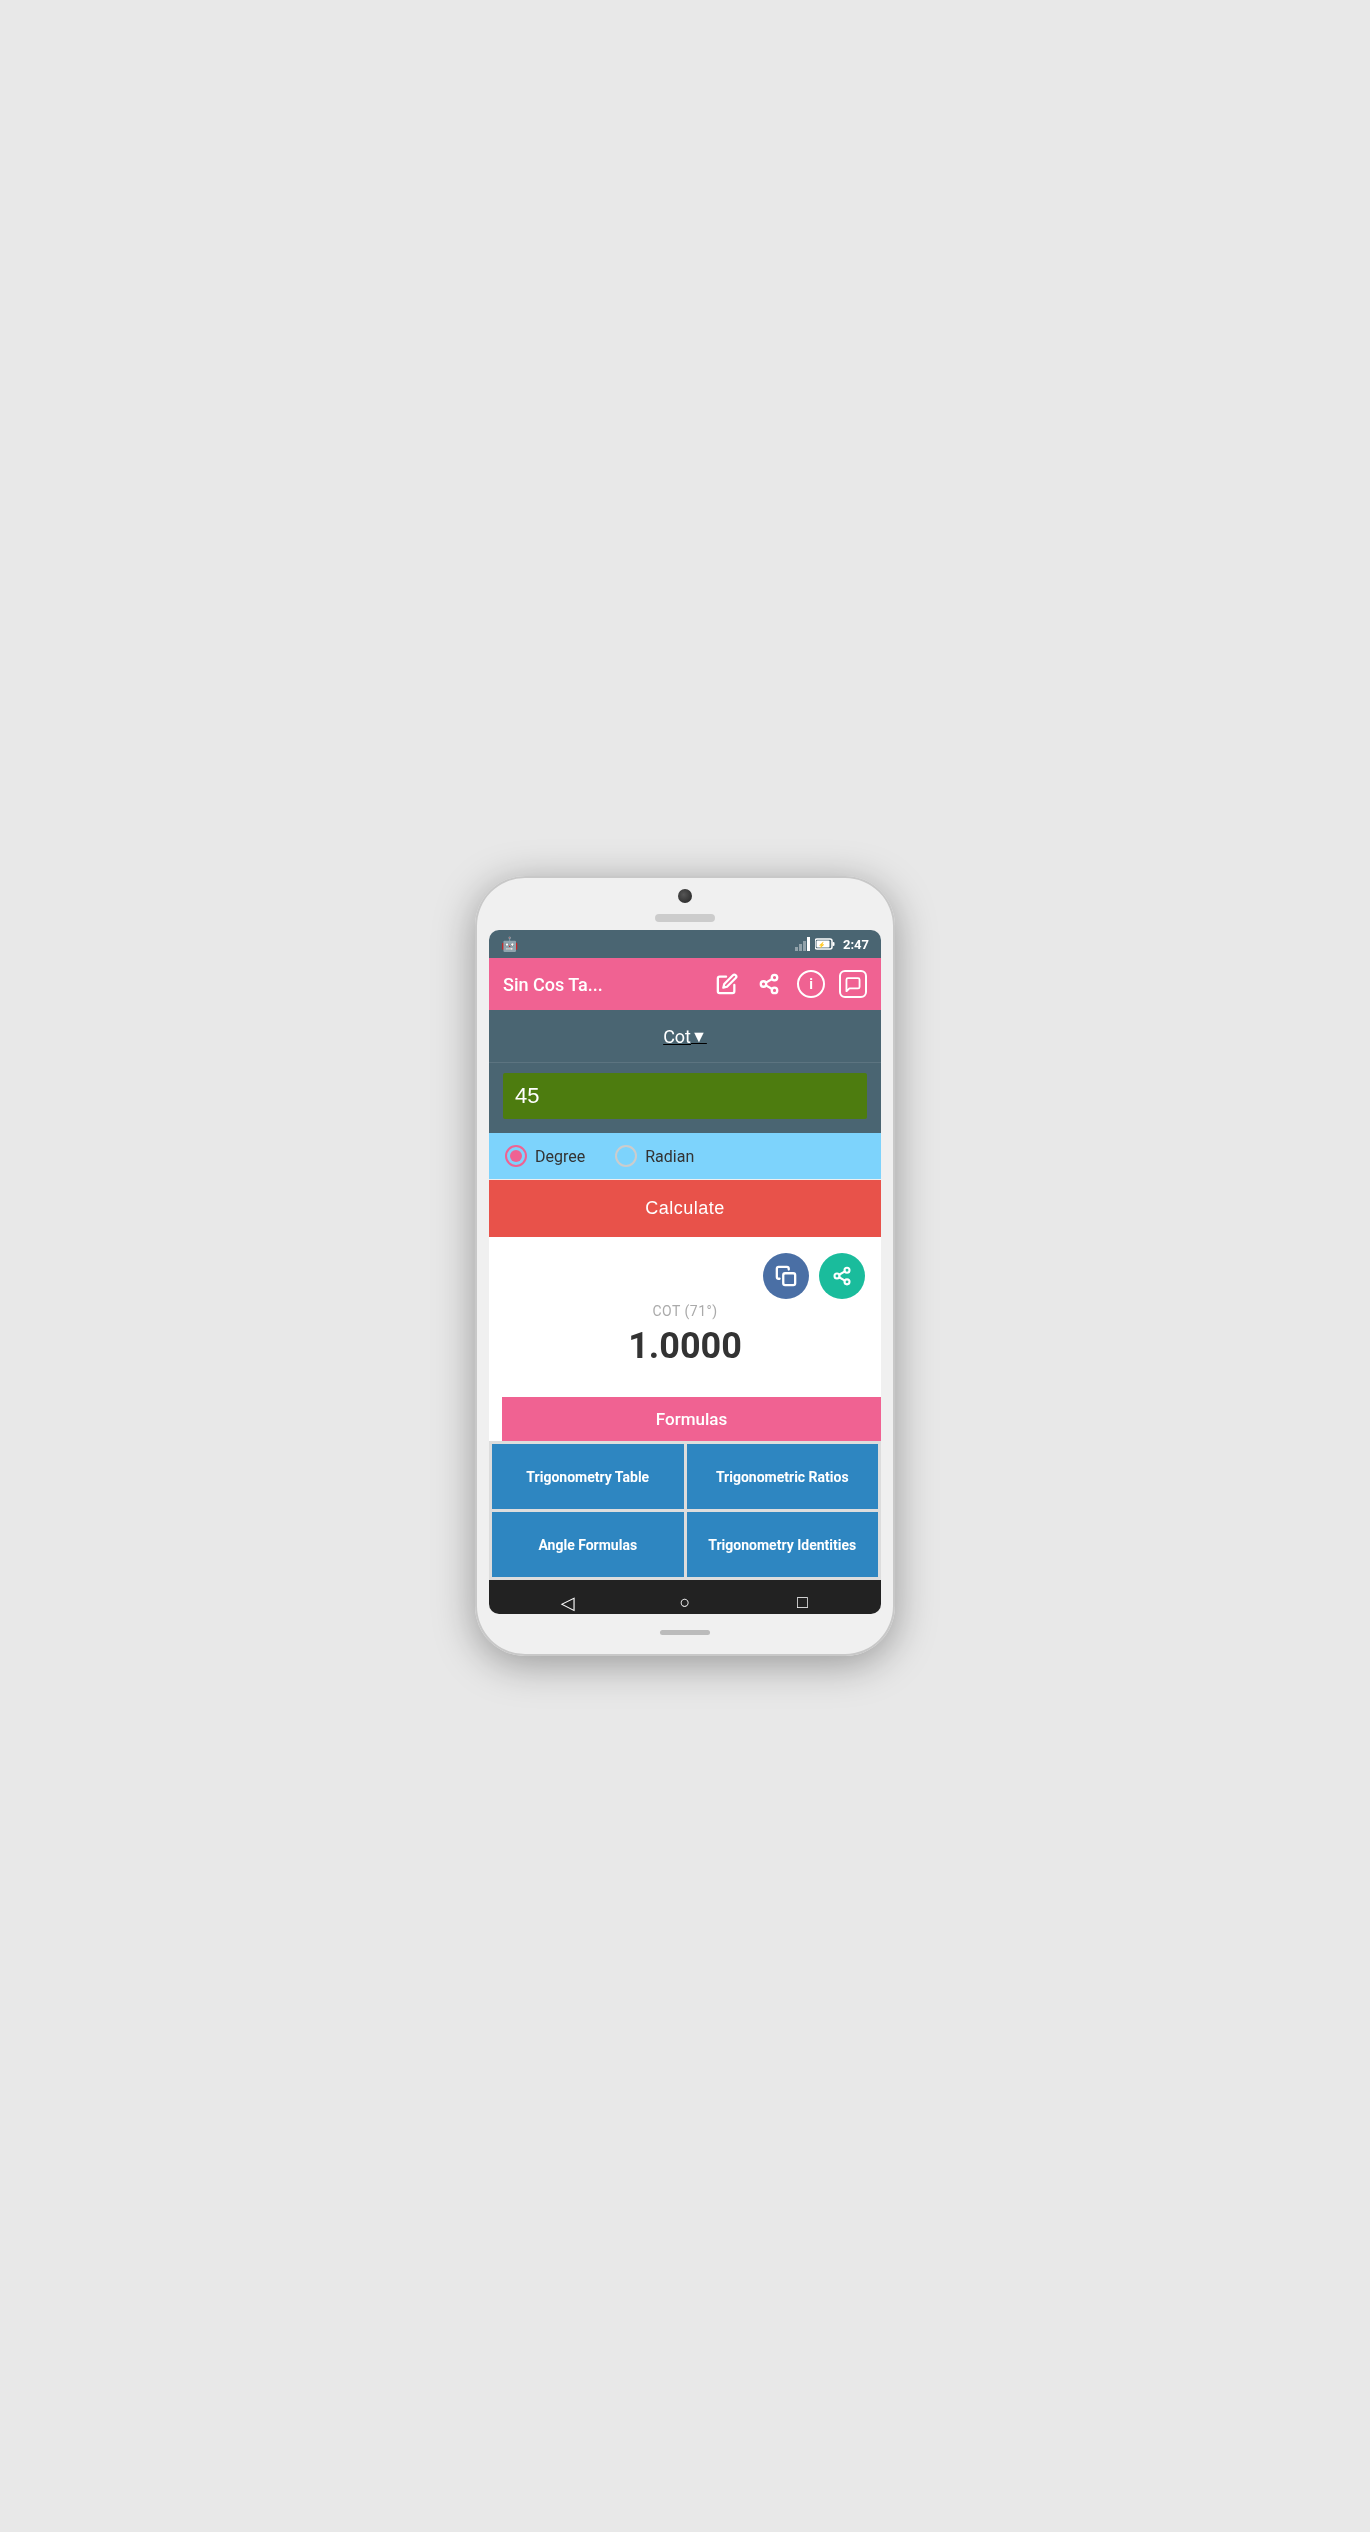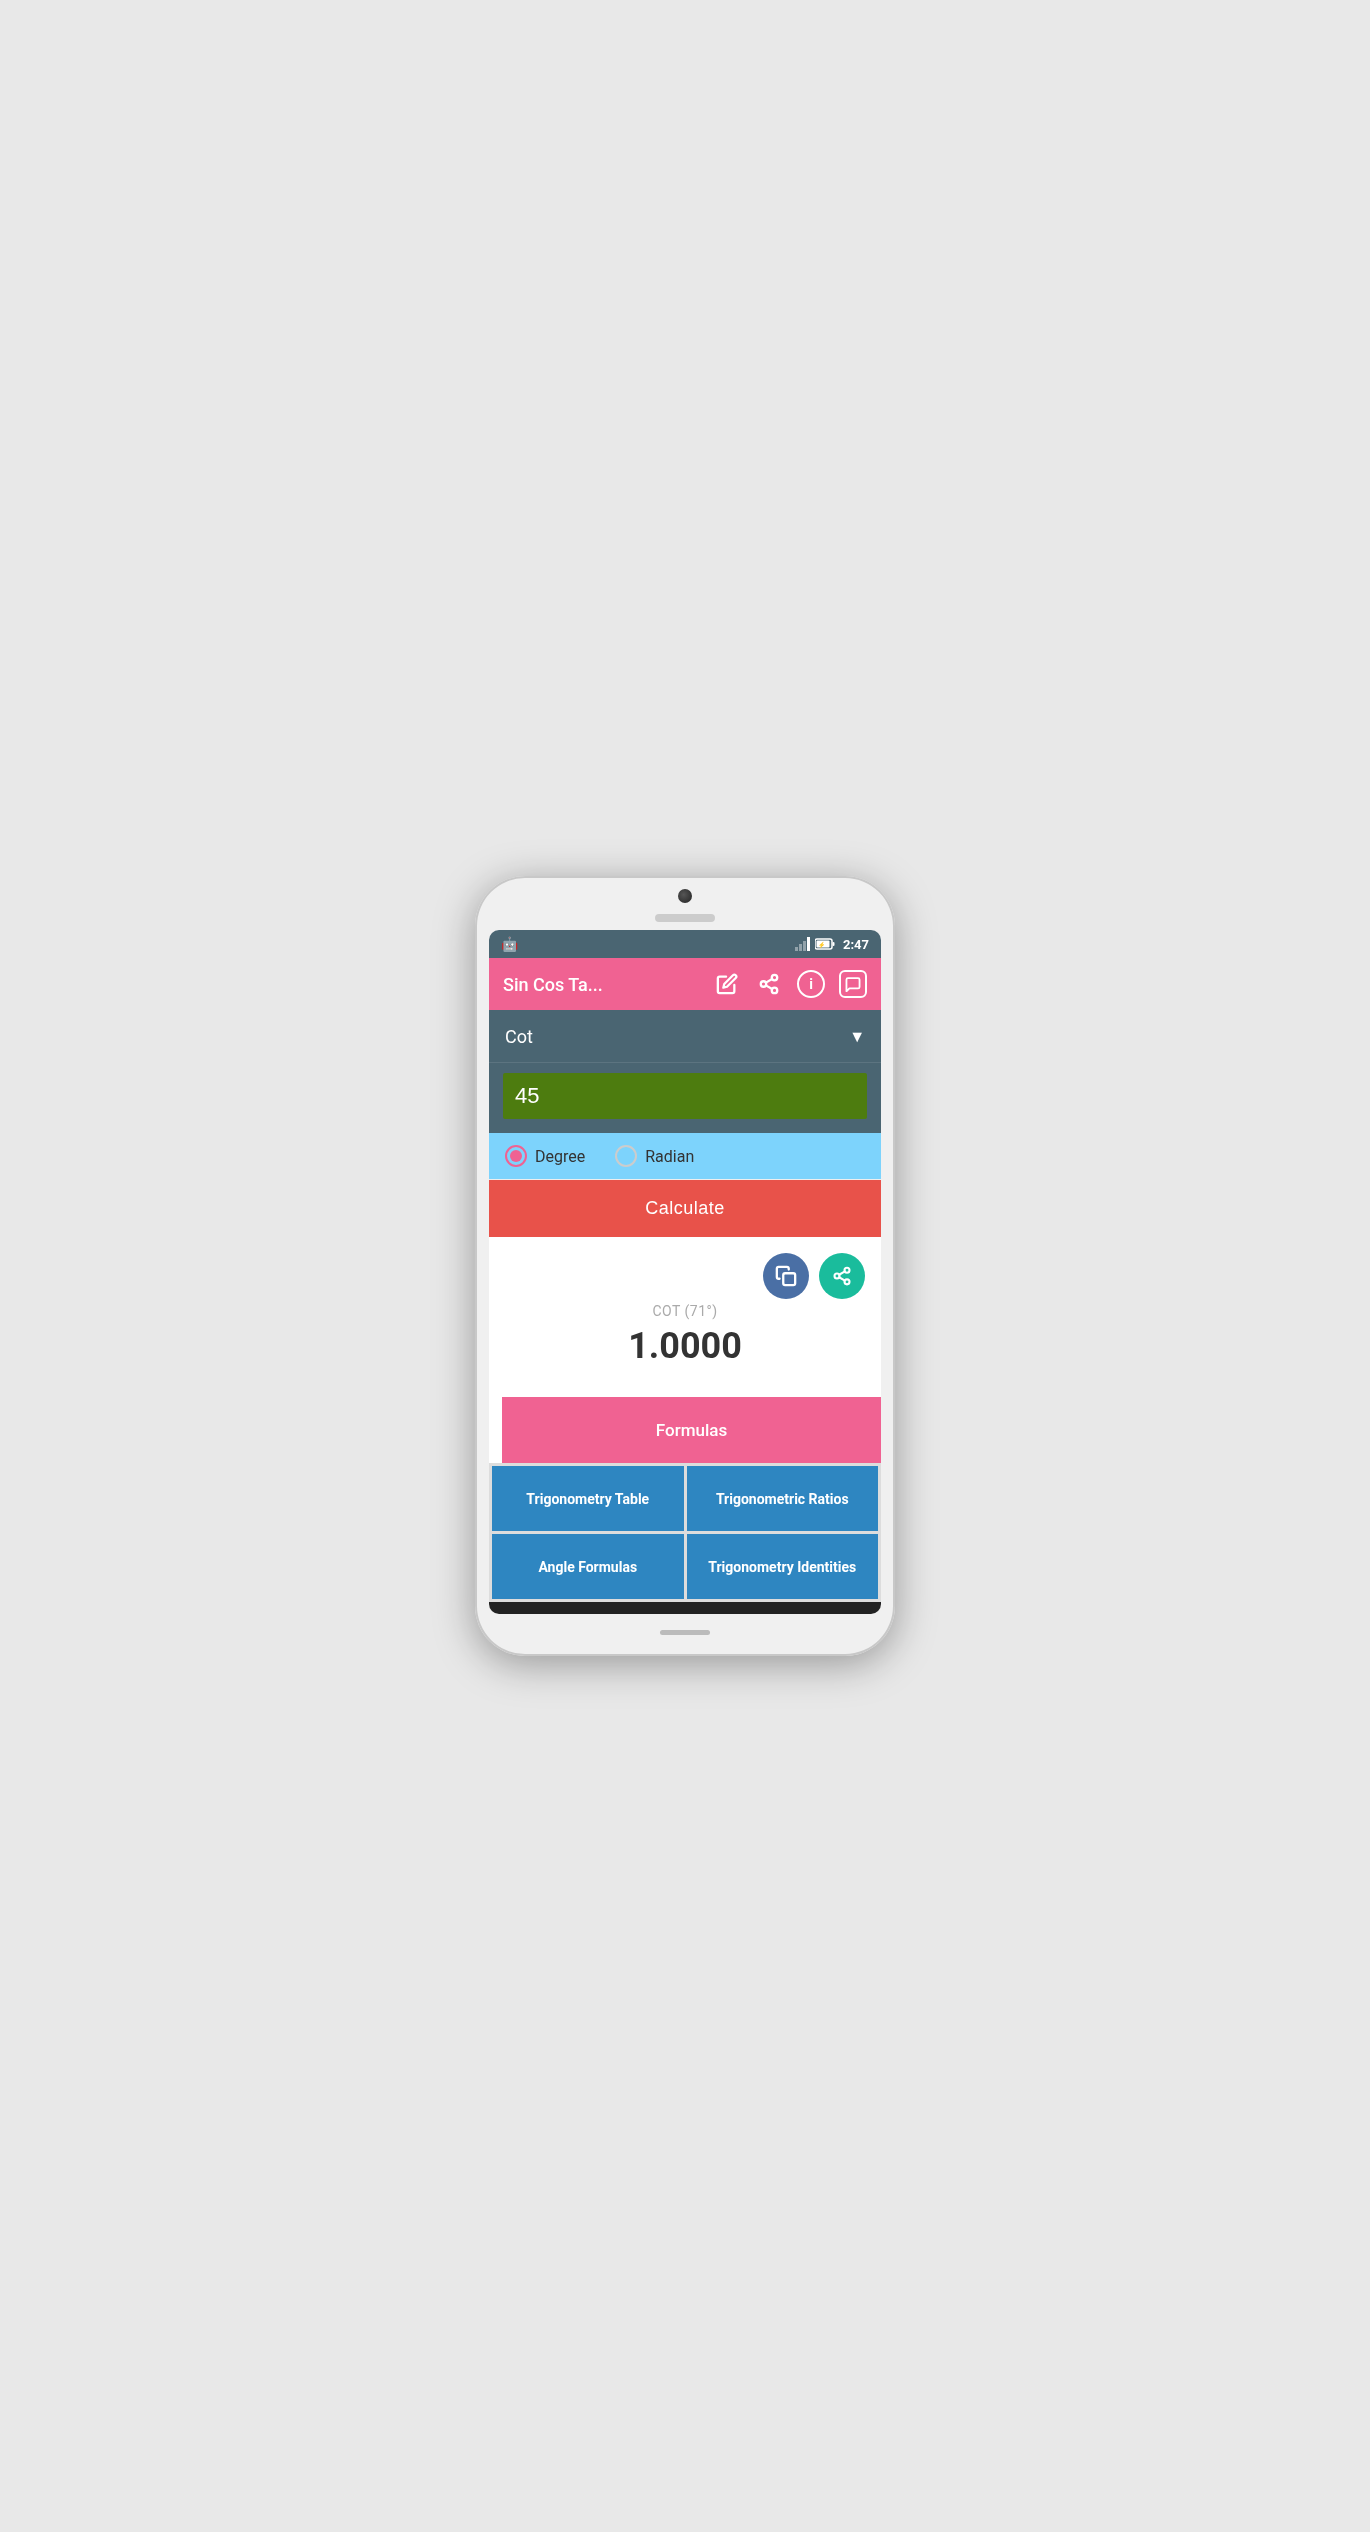--- a/index.html
+++ b/index.html
@@ -134,26 +134,27 @@
     .main-content {
       flex: 1;
       display: flex;
       flex-direction: column;
       overflow-y: auto;
     }
 
     
     .dropdown-container {
       background: #4a6572;
-      padding: 0 16px;
-      display: flex;
-      align-items: center;
-      justify-content: space-between;
+      padding: 0 1px;
+      display: flex;
+      align-items: center;
+      justify-content: center;
       min-height: 52px;
       cursor: pointer;
+      text-decoration: underline;
     }
     .dropdown-label {
       color: #fff;
       font-size: 18px;
       font-weight: 400;
     }
     .dropdown-arrow {
       color: #fff;
       font-size: 16px;
     }
@@ -282,21 +283,21 @@
       margin-top: 6px;
     }
 
     
     .formulas-header {
       background: #f06292;
       color: #fff;
       font-size: 17px;
       font-weight: 500;
       text-align: center;
-      padding: 23px;
+      padding: 12px;
       margin-left: 13px;
     }
 
     .formula-grid {
       display: grid;
       grid-template-columns: 1fr 1fr;
       gap: 3px;
       background: #ddd;
       padding: 3px;
     }

